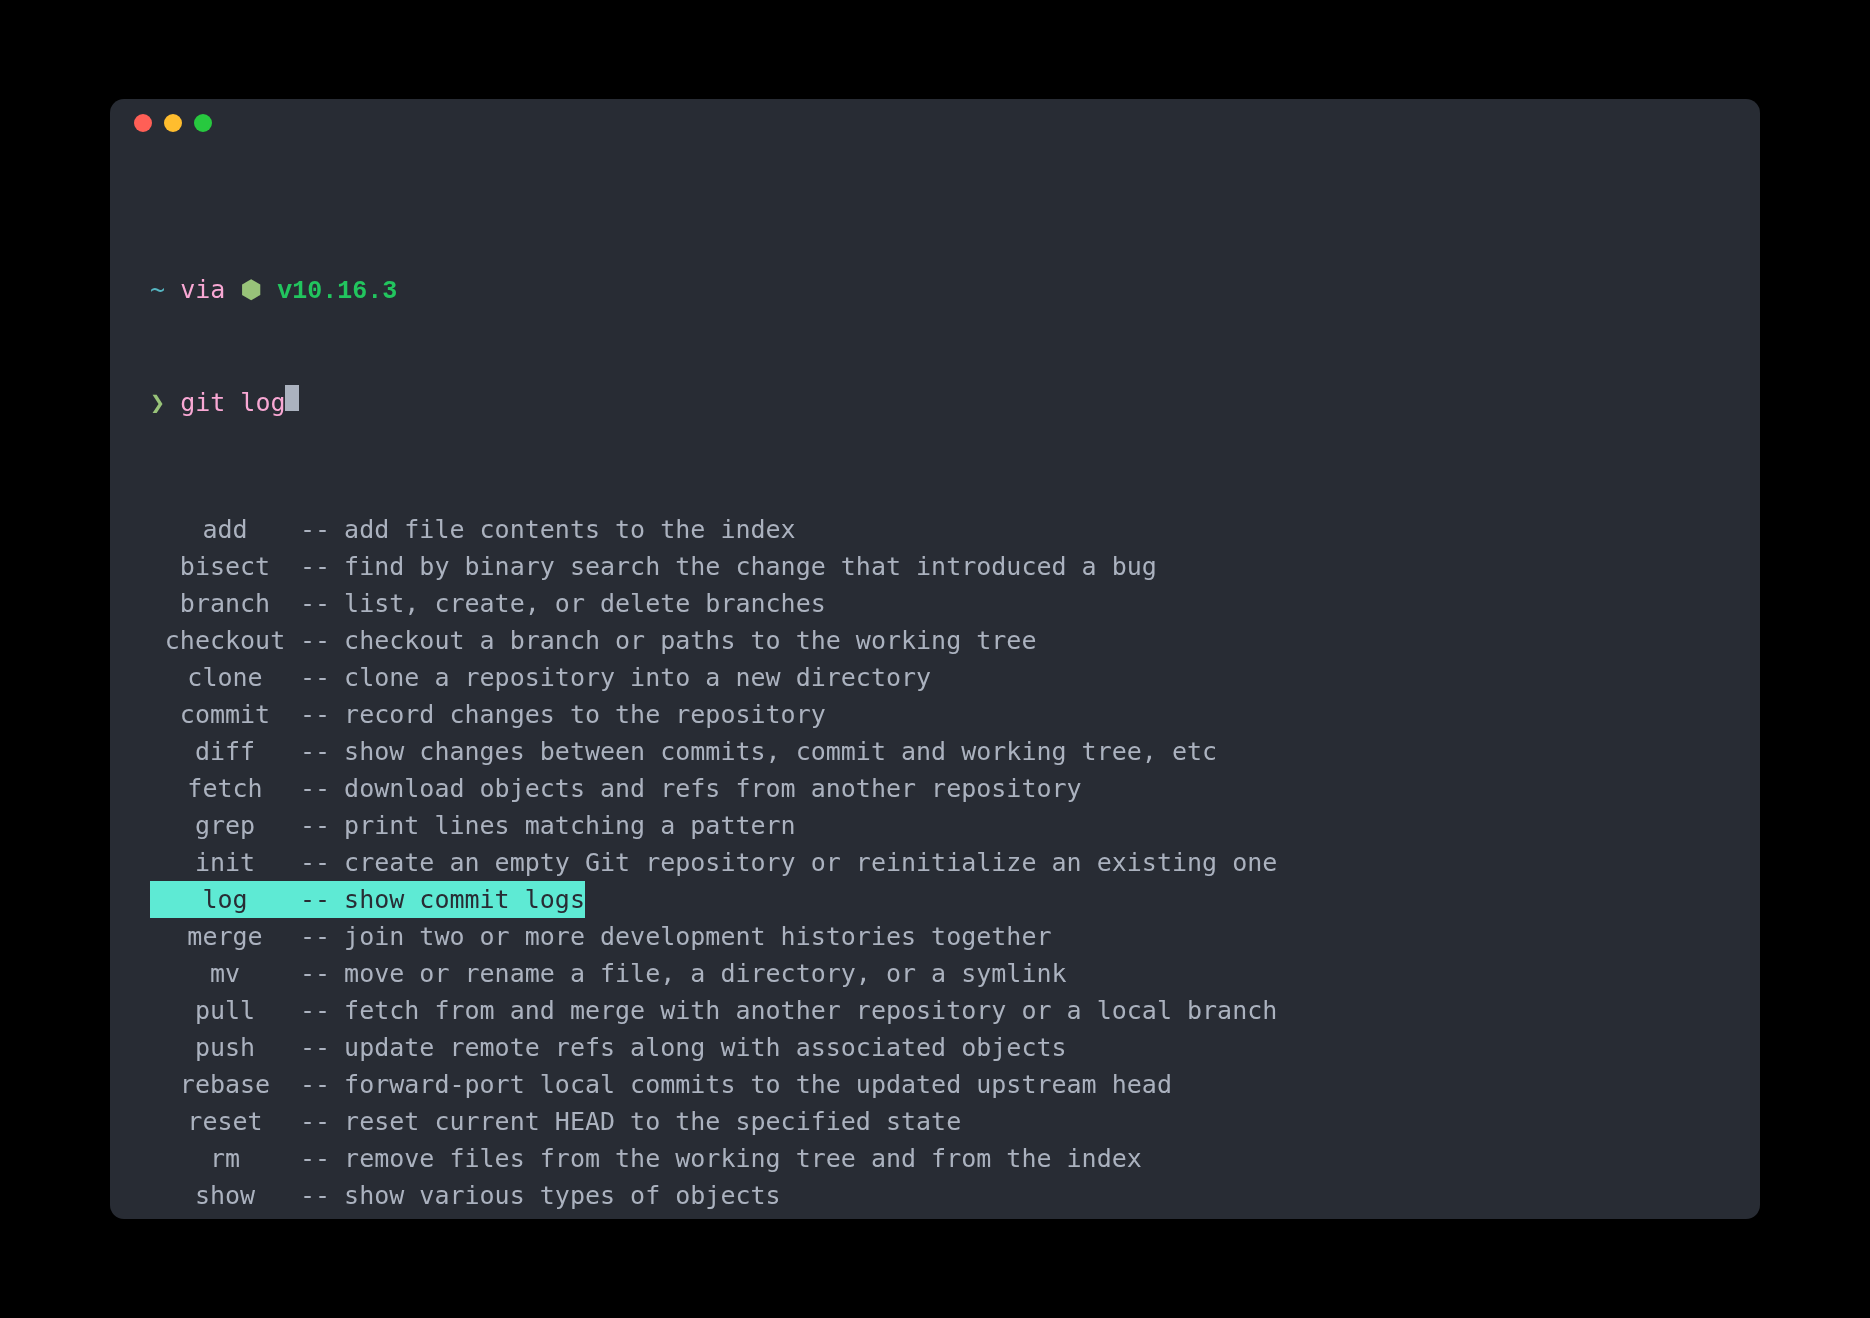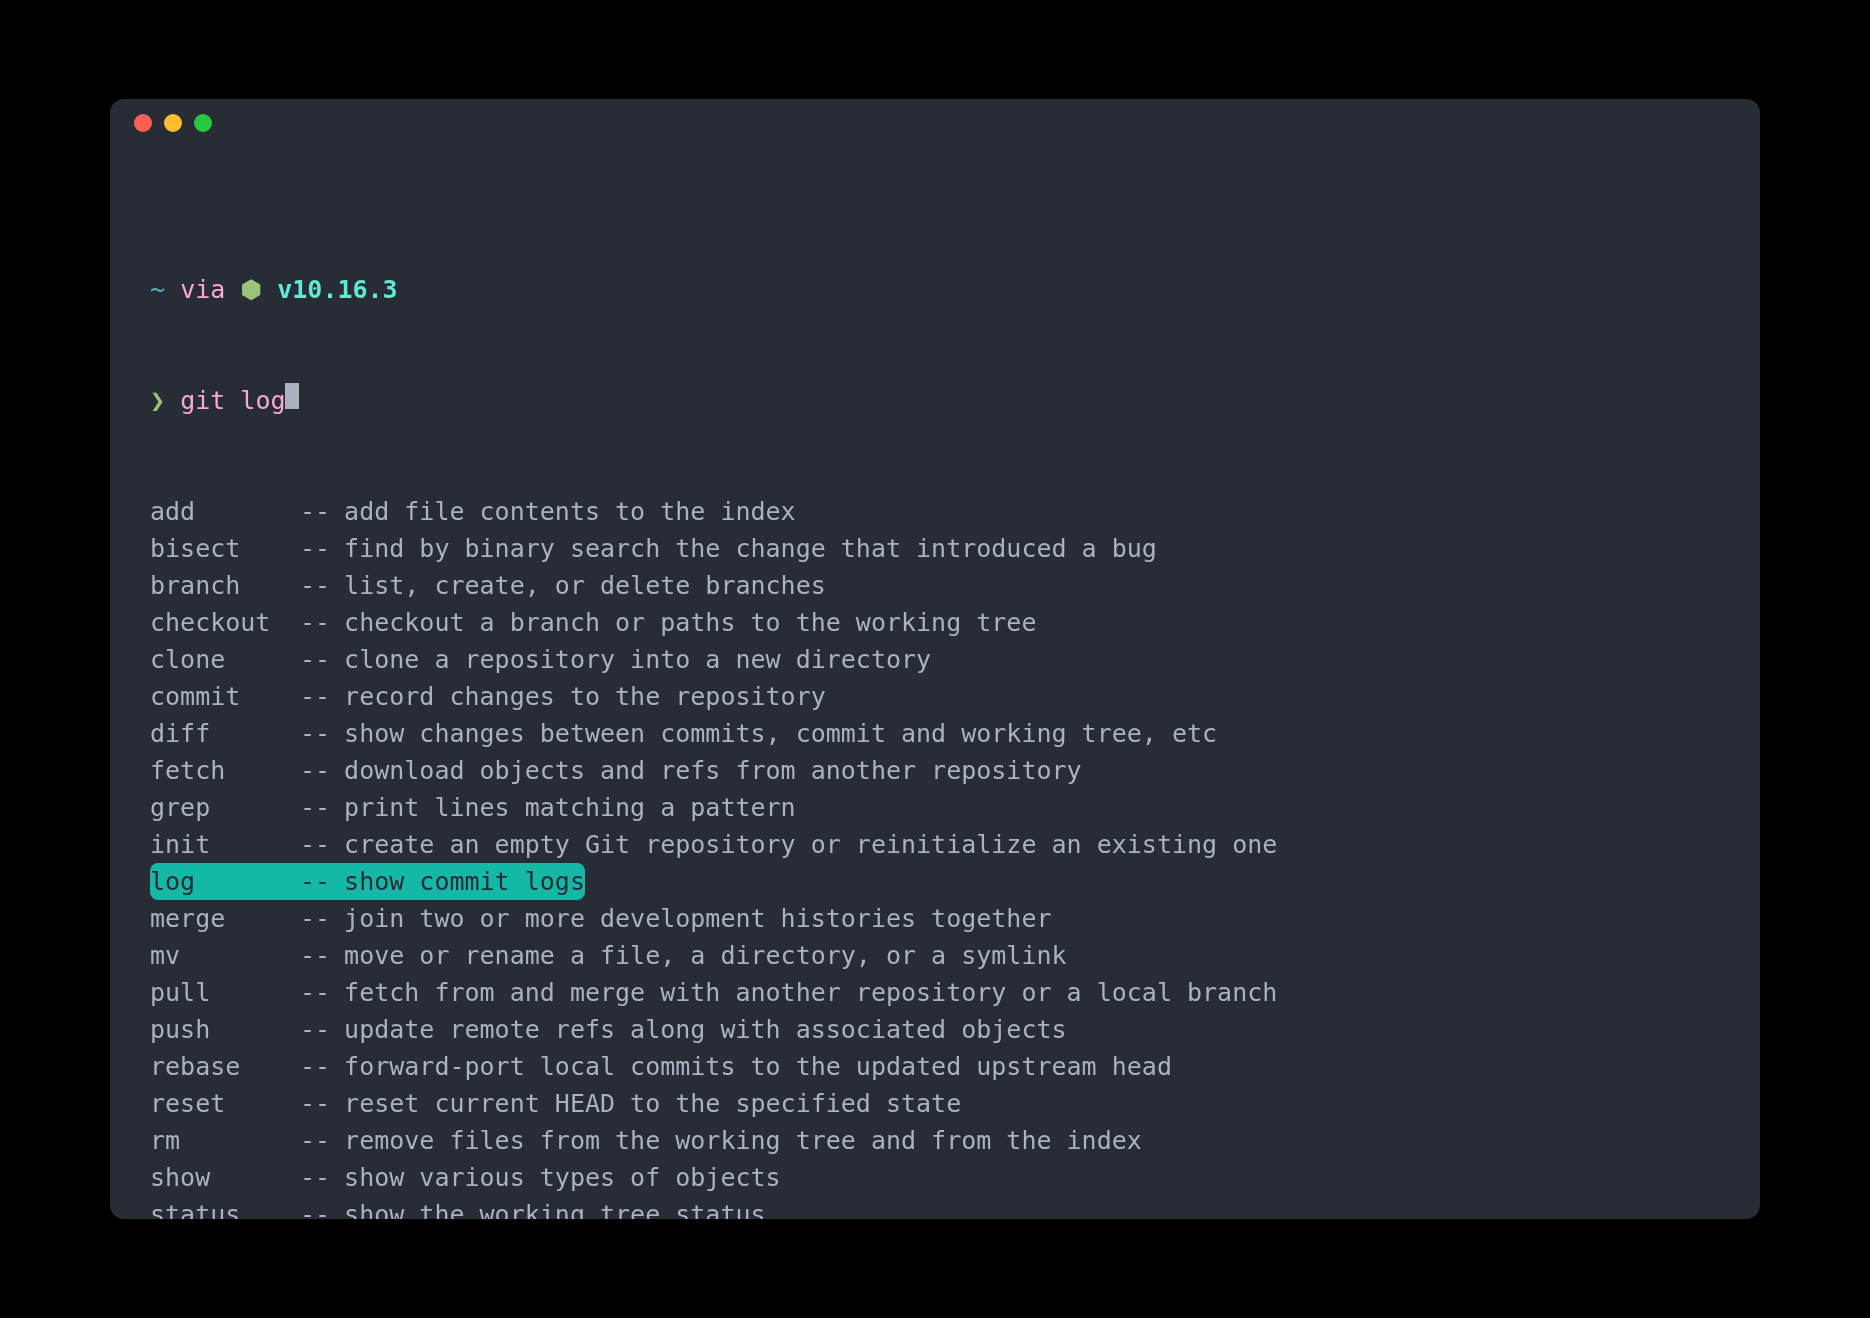--- a/index.html
+++ b/index.html
@@ -69,22 +69,23 @@
 
     .cyan {
       color: #56b6c2;
     }
 
     .white {
       color: #f9a8d4;
     }
 
     .green-bold {
-      color: #5eead4;
+      color: #22c55e;
       font-weight: bold;
+      font-family: Liberation Mono, monospace;
     }
 
     .hexagon {
       color: #98c379;
     }
 
     .prompt-symbol {
       color: #98c379;
       font-weight: bold;
     }
@@ -92,33 +93,33 @@
     .cursor {
       display: inline-block;
       width: 14px;
       height: 26px;
       background: #abb2bf;
       vertical-align: text-bottom;
       margin-bottom: -2px;
     }
 
     .completion-list {
-      margin-top: 0;
+      margin-top: 16px;
+      text-align: center;
     }
 
     .completion-row {
       display: flex;
       color: #abb2bf;
     }
 
     .completion-row.selected {
-      background: #14b8a6;
+      background: #5eead4;
       color: #282c34;
       width: fit-content;
-      border-radius: 8px;
     }
 
     .cmd {
       width: 150px;
       flex-shrink: 0;
     }
 
     .sep {
       flex-shrink: 0;
     }

